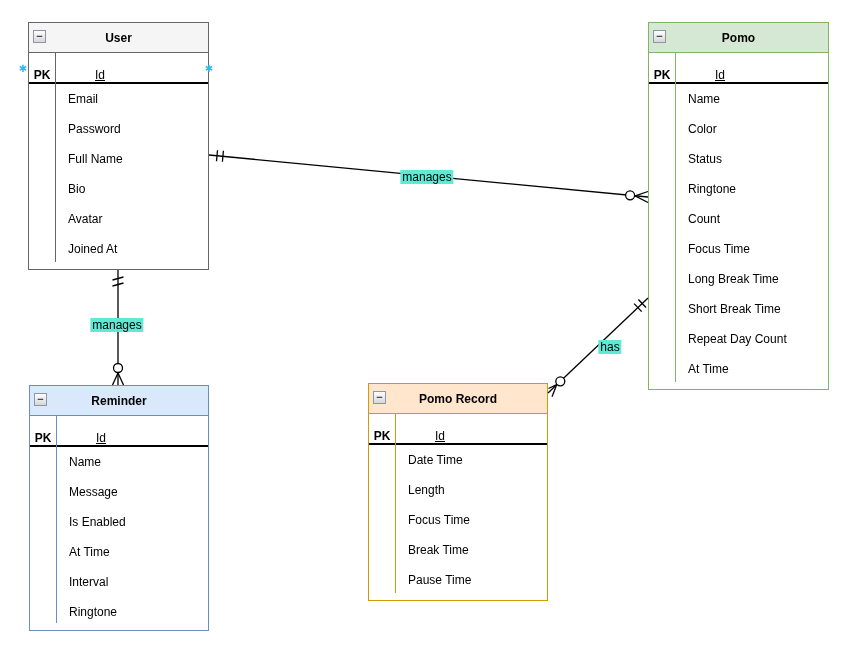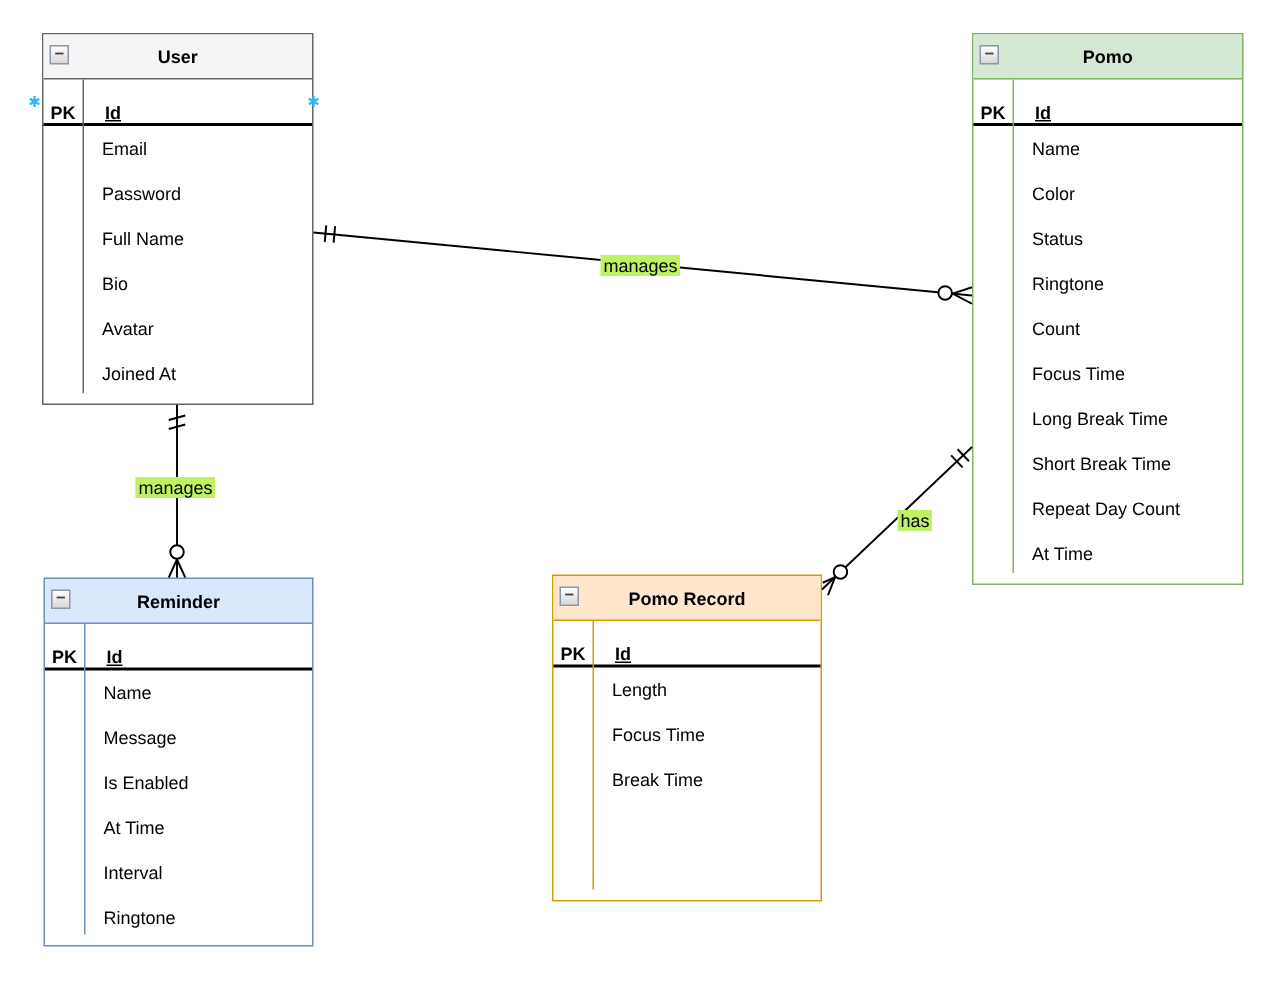--- a/index.html
+++ b/index.html
@@ -17,30 +17,30 @@
   .collapse-box{
     position:absolute;left:4px;top:7px;width:13px;height:13px;box-sizing:border-box;
     border:1px solid #8a97a8;background:linear-gradient(#ffffff,#d7d7d7);
     font-size:11px;line-height:10px;text-align:center;color:#444;cursor:pointer;
   }
   .e-pkrow{
     height:31px;display:flex;align-items:flex-end;box-sizing:border-box;
     border-bottom:2px solid #000;
   }
   .pk-label{width:26px;text-align:center;font-weight:bold;flex:0 0 26px;}
-  .pk-name{padding-left:15px;font-weight:bold;text-decoration:underline;}
+  .pk-name{padding-left:15px;font-weight:normal;text-decoration:underline;margin-left:25px;}
   .e-row{height:30px;display:flex;align-items:center;padding-left:39px;box-sizing:border-box;}
   .e-divider{position:absolute;left:26px;top:30px;bottom:7px;width:1px;background:#666;}
   .conn-star{
     position:absolute;font-size:10px;line-height:10px;color:#2fb9ee;
     transform:translate(-50%,-50%);
   }
   .edge-layer{position:absolute;left:0;top:0;z-index:3;}
   .edge-label{
-    position:absolute;z-index:4;background:#bef264;padding:0 2px;
+    position:absolute;z-index:4;background:#5eead4;padding:0 2px;
     transform:translate(-50%,-50%);white-space:nowrap;cursor:default;
   }
 </style>
 </head>
 <body>
 
 <div class="canvas">
 
   <div class="entity" style="left: 28px; top: 22px; width: 181px; height: 248px; border-color: rgb(102, 102, 102);">
     <div class="e-header" style="background: rgb(245, 245, 245); border-bottom-color: rgb(102, 102, 102);">
@@ -104,23 +104,25 @@
 
   <div class="entity" style="left: 368px; top: 383px; width: 180px; height: 218px; border-color: rgb(215, 155, 0);">
     <div class="e-header" style="background: rgb(255, 230, 204); border-bottom-color: rgb(215, 155, 0);">
       <span class="collapse-box">−</span>
       <span>Pomo Record</span>
     </div>
     <div class="e-pkrow">
       <span class="pk-label">PK</span>
       <span class="pk-name">Id</span>
     </div>
+    <div class="e-row">Date Time</div>
     <div class="e-row">Length</div>
     <div class="e-row">Focus Time</div>
     <div class="e-row">Break Time</div>
+    <div class="e-row">Pause Time</div>
     <div class="e-divider" style="background: rgb(215, 155, 0);"></div>
   </div>
 
   <svg class="edge-layer" width="855" height="655" viewBox="0 0 855 655">
 
     <g stroke="#000000" stroke-width="1.3" fill="none">
       <line x1="209" y1="155" x2="648" y2="197"></line>
       <line x1="216.5" y1="161.3" x2="217.5" y2="150.3"></line>
       <line x1="222.4" y1="161.8" x2="223.4" y2="150.8"></line>
       <circle cx="630.1" cy="195.3" r="4.5" fill="#ffffff"></circle>

